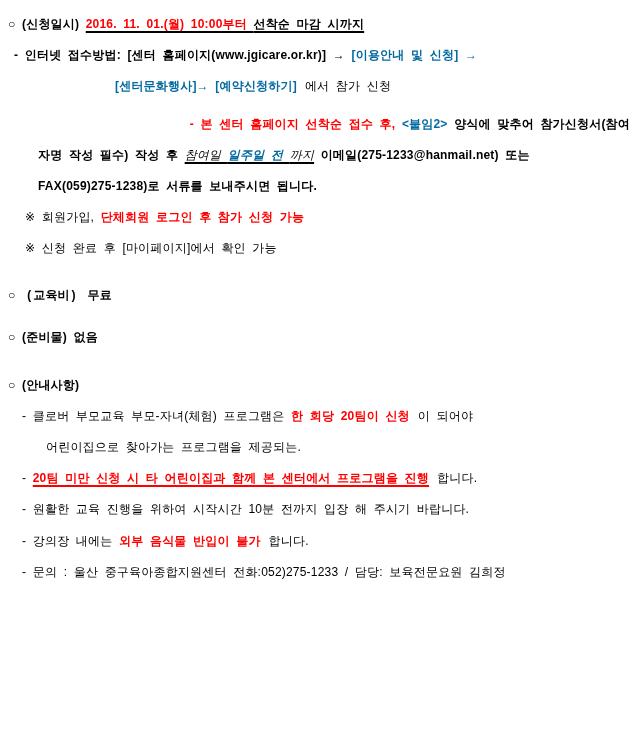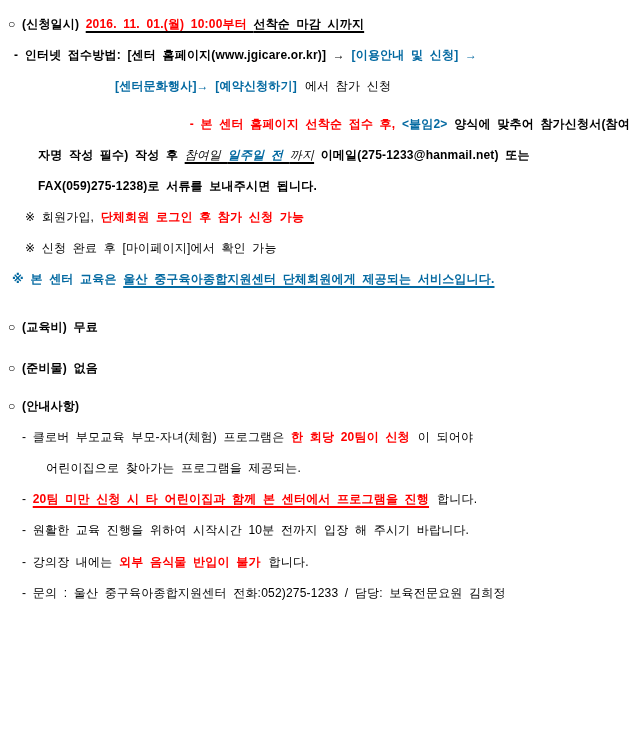--- a/index.html
+++ b/index.html
@@ -25,23 +25,23 @@
   .u{text-decoration:underline;text-underline-offset:3px;text-decoration-thickness:1.5px;}
   
   .ind-dash{padding-left:6px;}
   .ind-cont{padding-left:30px;}
   .ind-note{padding-left:9px;}
   .ind-note-sm{padding-left:4px;}
   .ind-center{padding-left:107px;}
   
   .mt14{margin-top:14px;}
   .mt18{margin-top:18px;text-align:right;}
-  .mt28{margin-top:28px;}
+  .mt28{margin-top:28px;font-family:Liberation Mono, monospace;}
   .mt21{margin-top:21px;}
-  .mt22{margin-top:18px;}
+  .mt22{margin-top:28px;}
   .mt6{margin-top:12px;}
   .mt5{margin-top:5px;}
 </style>
 </head>
 <body>
 
 <div class="page">
 
   <div class="line"><span class="b">○ (신청일시) </span><span class="u"><span class="b red">2016. 11. 01.(월) 10:00부터 </span><span class="b">선착순 마감 시까지</span></span></div>
 
@@ -53,21 +53,20 @@
   <div class="line ind-dash mt18"><span class="b red">- </span><span class="b red">본 센터 홈페이지 선착순 접수 후, </span><span class="b blue">&lt;붙임2&gt; </span><span class="b">양식에 맞추어 참가신청서(참여</span></div>
 
   <div class="line ind-cont"><span class="b">자명 작성 필수) 작성 후  </span><span class="u"><span class="i">참여일 </span><span class="b i blue">일주일 전 </span><span class="i">까지</span></span><span class="b"> 이메일(275-1233@hanmail.net) 또는</span></div>
 
   <div class="line ind-cont"><span class="b">FAX(059)275-1238)로 서류를 보내주시면 됩니다.</span></div>
 
   <div class="line ind-note"><span class="reg">※ 회원가입, </span><span class="b red">단체회원 로그인 후 참가 신청 가능</span></div>
 
   <div class="line ind-note"><span class="reg">※ 신청 완료 후 [마이페이지]에서 확인 가능</span></div>
 
-  <div class="line ind-note-sm"><span class="b blue">※ 본 센터 교육은 </span><span class="b blue u">울산 중구육아종합지원센터 단체회원에게 제공되는 서비스입니다.</span></div>
 
   <div class="line mt28"><span class="b">○ (교육비) 무료</span></div>
 
   <div class="line mt21"><span class="b">○ (준비물) 없음</span></div>
 
   <div class="line mt22"><span class="b">○ (안내사항)</span></div>
 
   <div class="line ind-dash"><span class="reg">- 클로버 부모교육 부모-자녀(체험) 프로그램은 </span><span class="b red">한 회당 20팀이 신청</span><span class="reg">이 되어야</span></div>
 
   <div class="line ind-cont"><span class="reg">어린이집으로 찾아가는 프로그램을 제공되는.</span></div>

